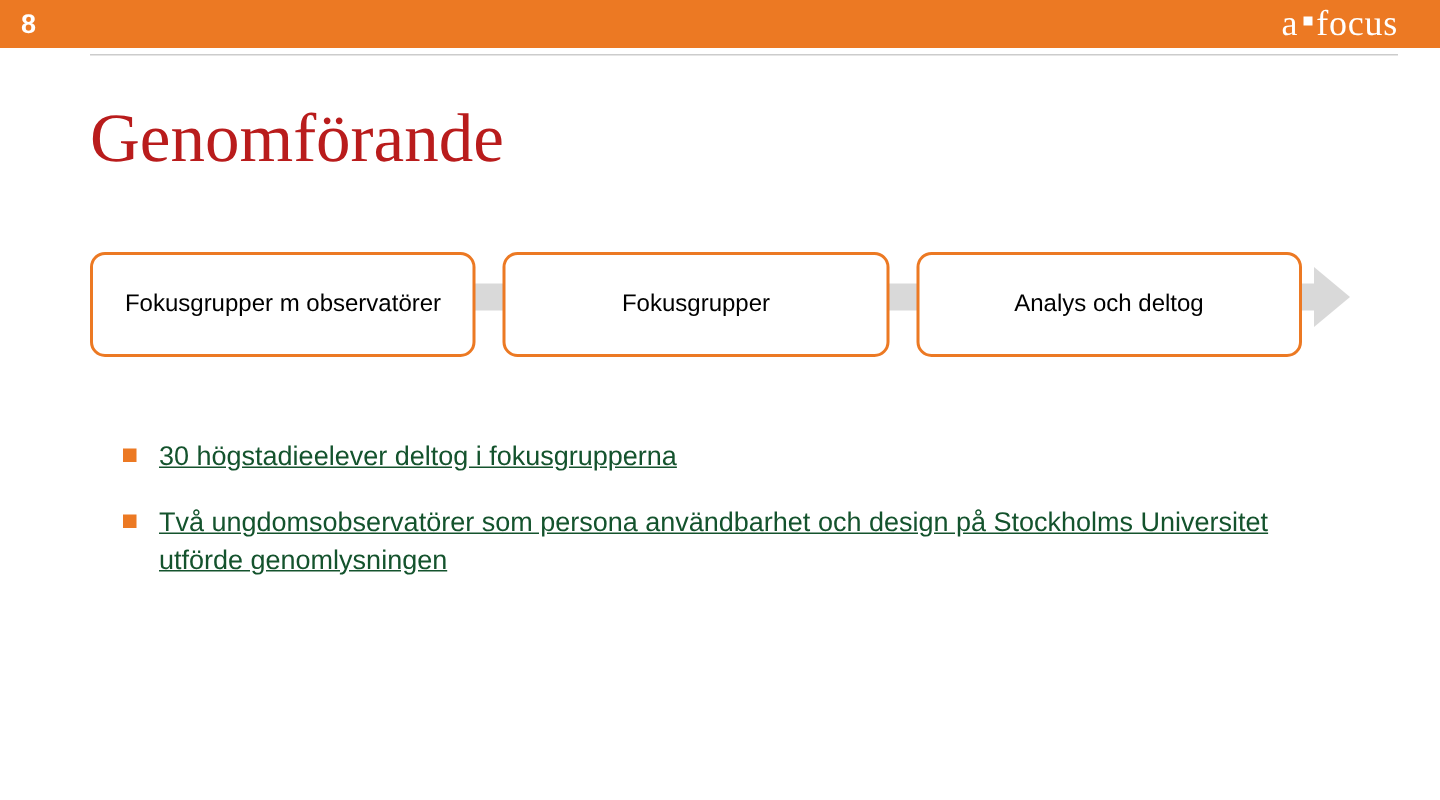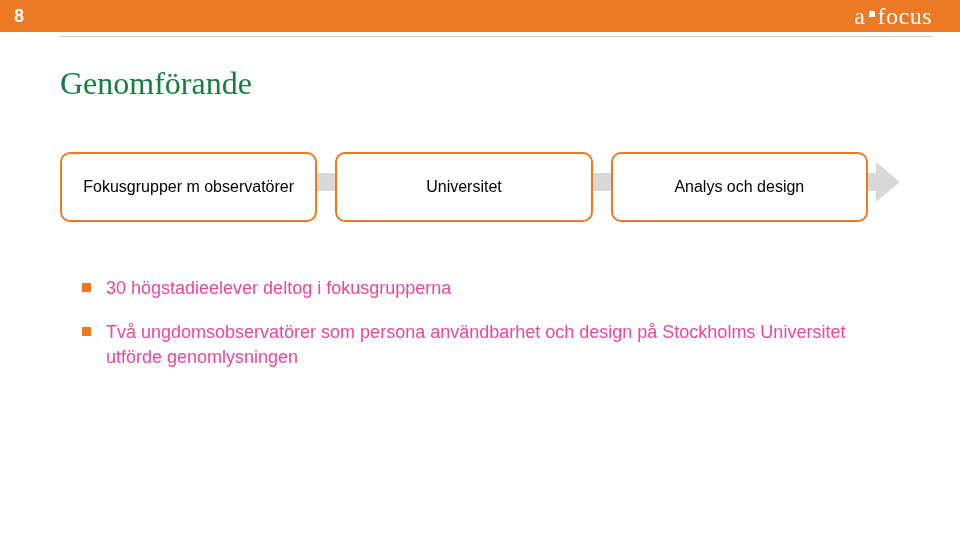--- a/index.html
+++ b/index.html
@@ -56,23 +56,23 @@
     .header-rule {
       border: none;
       border-top: 1px solid #cccccc;
       margin: 4px 28px 0 60px;
     }
     .content {
       padding: 28px 60px 0 60px;
     }
     .title {
       font-family: Georgia, 'Times New Roman', serif;
-      font-size: 32px;
+      font-size: 46px;
       font-weight: 400;
-      color: #15803d;
+      color: #b91c1c;
       margin-bottom: 40px;
     }
     .flow-wrapper {
       position: relative;
       height: 90px;
       display: flex;
       align-items: center;
       margin-bottom: 44px;
     }
     .flow-arrow {
@@ -121,22 +121,23 @@
     }
     .bullets {
       list-style: none;
       padding-left: 22px;
     }
     .bullets li {
       position: relative;
       padding-left: 24px;
       margin-bottom: 20px;
       font-size: 18px;
-      color: #ec4899;
+      color: #14532d;
       line-height: 1.35;
+      text-decoration: underline;
     }
     .bullets li::before {
       content: "";
       position: absolute;
       left: 0;
       top: 7px;
       width: 9px;
       height: 9px;
       background: #ec7923;
     }
@@ -157,22 +158,22 @@
 <div class="content">
   <h1 class="title">Genomförande</h1>
 
   <div class="flow-wrapper">
     <div class="flow-arrow">
       <div class="arrow-body"></div>
       <div class="arrow-head"></div>
     </div>
     <div class="flow-boxes">
       <div class="flow-box">Fokusgrupper m observatörer</div>
-      <div class="flow-box">Universitet</div>
-      <div class="flow-box">Analys och design</div>
+      <div class="flow-box">Fokusgrupper</div>
+      <div class="flow-box">Analys och deltog</div>
     </div>
   </div>
 
   <ul class="bullets">
     <li>30 högstadieelever deltog i fokusgrupperna</li>
     <li>Två ungdomsobservatörer som persona användbarhet och design på Stockholms Universitet utförde genomlysningen</li>
   </ul>
 </div>
 
 </body></html>

